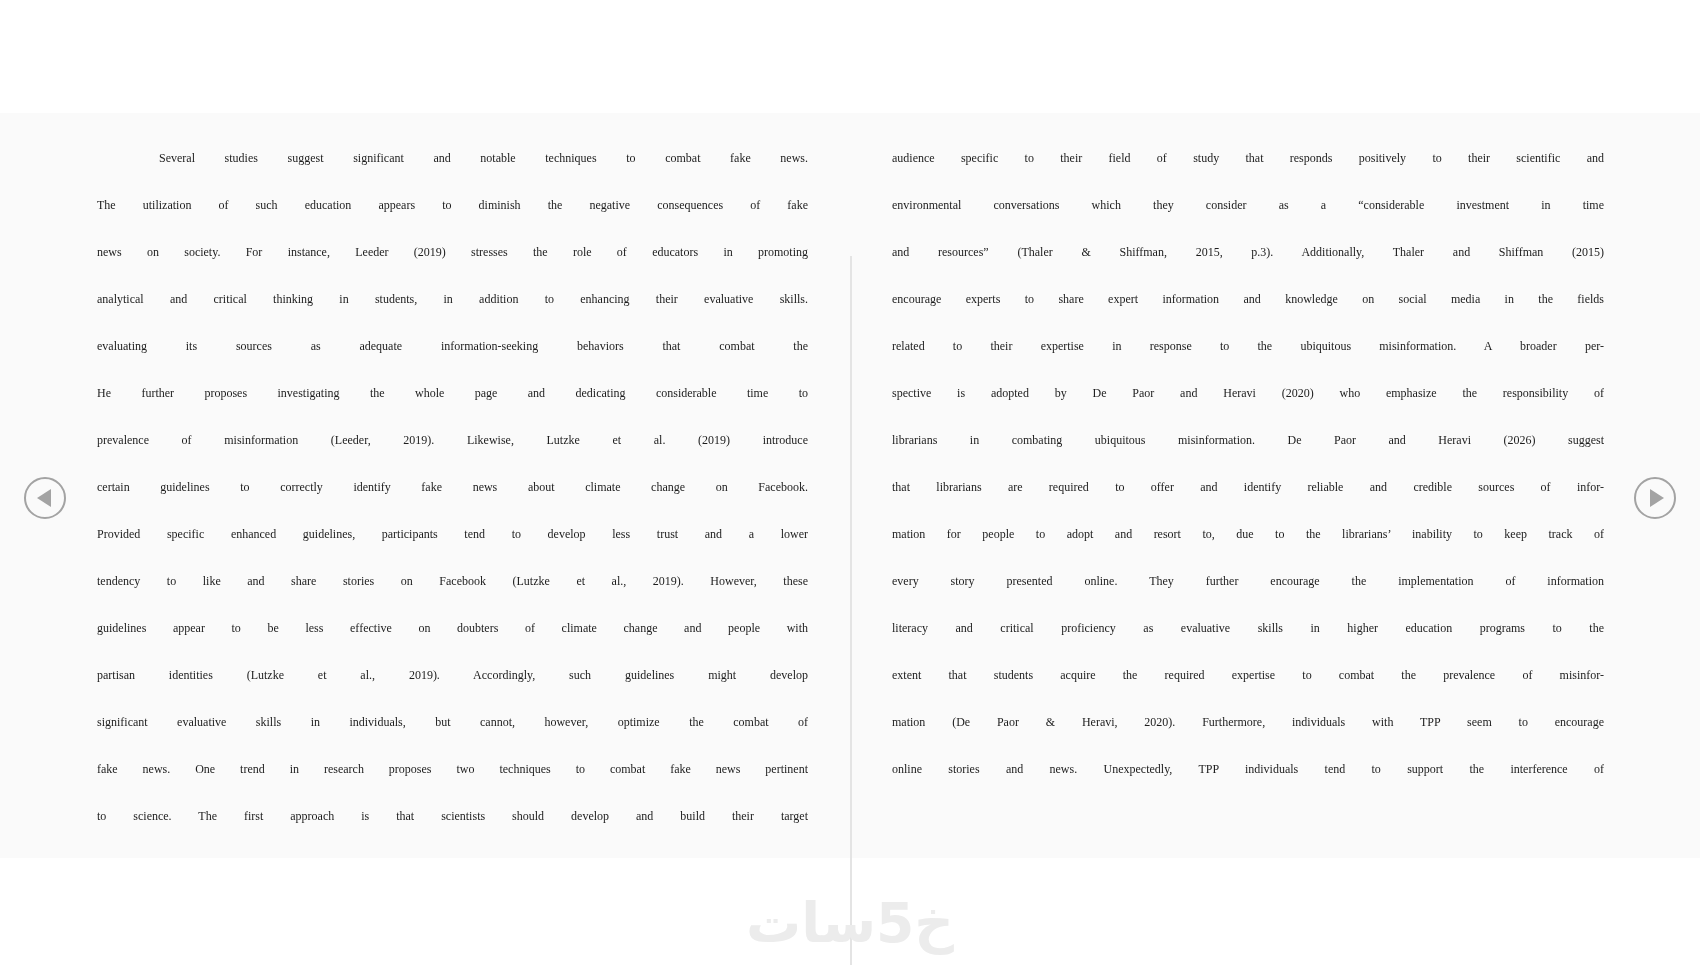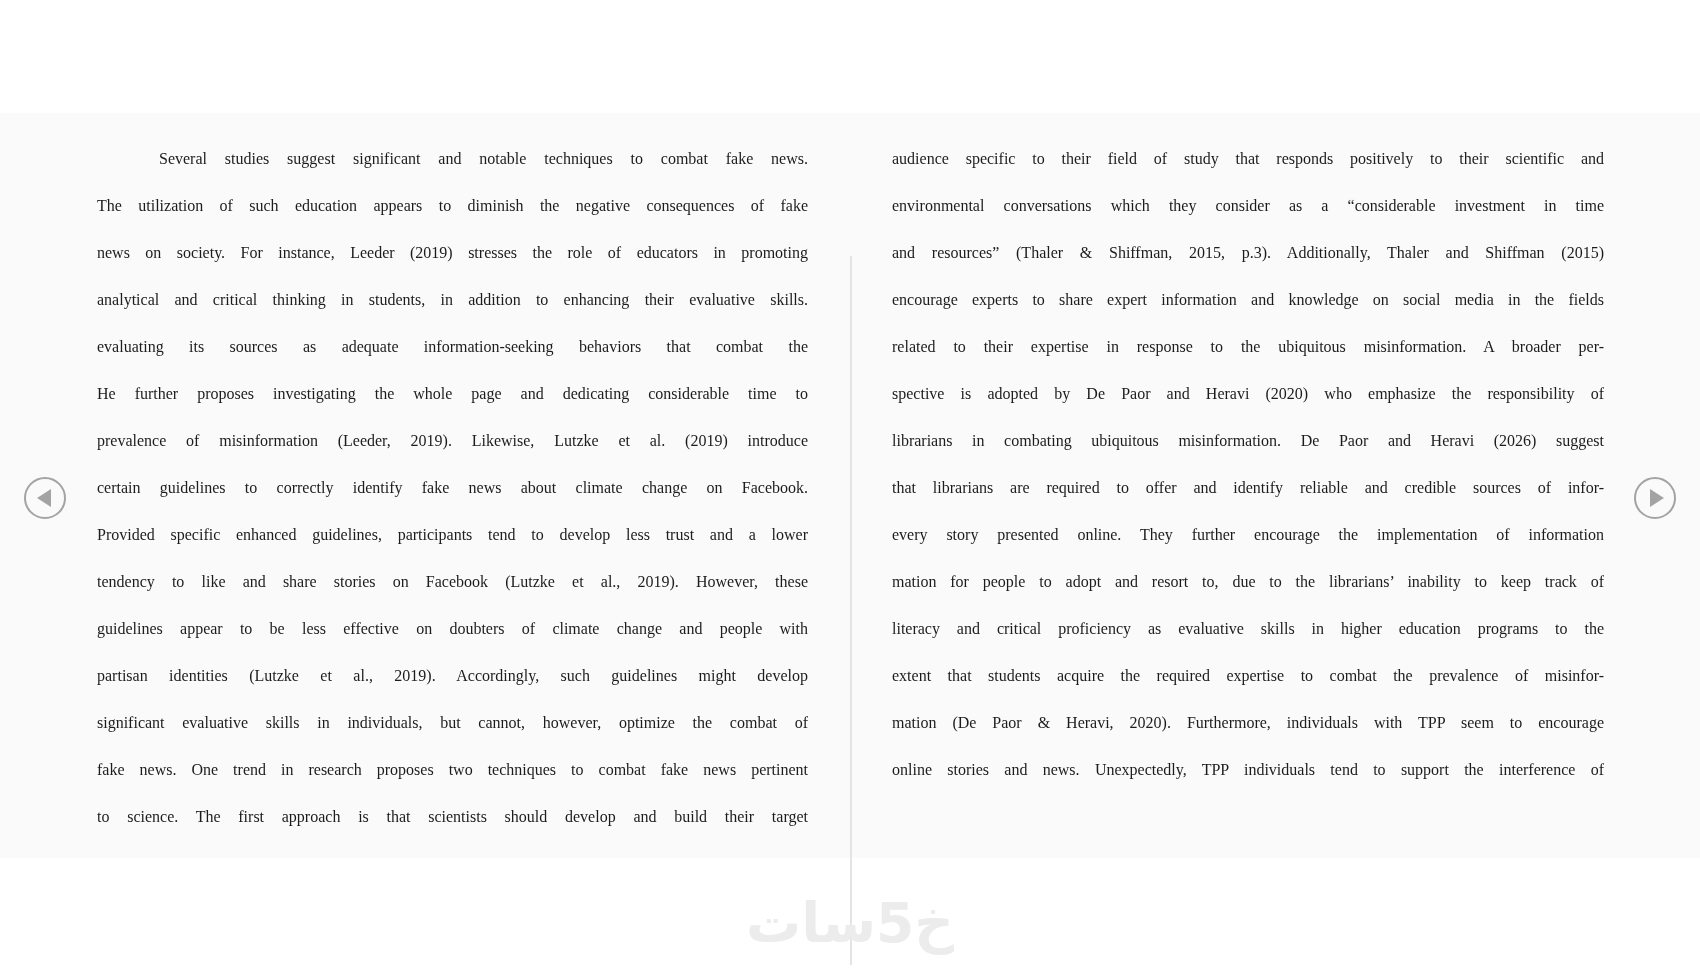--- a/index.html
+++ b/index.html
@@ -21,21 +21,21 @@
     left: 850px;
     top: 143px;
     width: 2px;
     height: 709px;
     background: #e4e4e4;
   }
   .text-column {
     position: absolute;
     top: 135px;
     color: #1c1c1c;
-    font-size: 16px;
+    font-size: 12px;
   }
   .text-column.left  { left: 97px;  width: 711px; }
   .text-column.right { left: 892px; width: 712px; }
   .text-line {
     height: 47px;
     line-height: 47px;
     text-align: justify;
     text-align-last: justify;
     overflow: hidden;
     white-space: normal;
@@ -106,22 +106,22 @@
 
 <div class="text-column right">
     <div class="text-line">audience specific to their field of study that responds positively to their scientific and</div>
     <div class="text-line">environmental conversations which they consider as a “considerable investment in time</div>
     <div class="text-line">and resources” (Thaler &amp; Shiffman, 2015, p.3). Additionally, Thaler and Shiffman (2015)</div>
     <div class="text-line">encourage experts to share expert information and knowledge on social media in the fields</div>
     <div class="text-line">related to their expertise in response to the ubiquitous misinformation. A broader per-</div>
     <div class="text-line">spective is adopted by De Paor and Heravi (2020) who emphasize the responsibility of</div>
     <div class="text-line">librarians in combating ubiquitous misinformation. De Paor and Heravi (2026) suggest</div>
     <div class="text-line">that librarians are required to offer and identify reliable and credible sources of infor-</div>
+    <div class="text-line">mation for people to adopt and resort to, due to the librarians’ inability to keep track of</div>
     <div class="text-line">every story presented online. They further encourage the implementation of information</div>
-    <div class="text-line">mation for people to adopt and resort to, due to the librarians’ inability to keep track of</div>
     <div class="text-line">literacy and critical proficiency as evaluative skills in higher education programs to the</div>
     <div class="text-line">extent that students acquire the required expertise to combat the prevalence of misinfor-</div>
     <div class="text-line">mation (De Paor &amp; Heravi, 2020). Furthermore, individuals with TPP seem to encourage</div>
     <div class="text-line">online stories and news. Unexpectedly, TPP individuals tend to support the interference of</div>
   </div>
 
 <button class="nav-btn prev" aria-label="Previous page">
   <span class="tri left"></span>
 </button>
 

